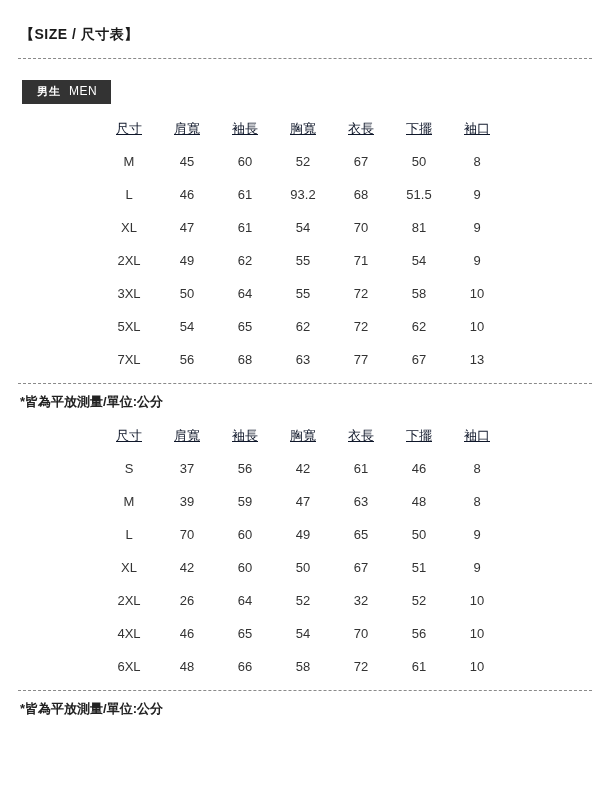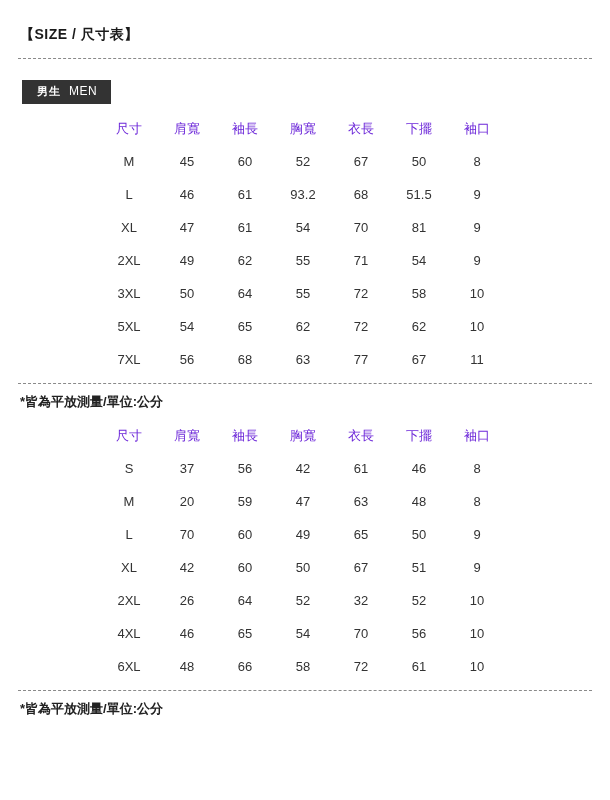--- a/index.html
+++ b/index.html
@@ -45,21 +45,21 @@
   .badge-en { font-size: 12px; font-weight: 400; letter-spacing: 0.5px; }
   .size-table { margin: 8px 0 0 100px; width: 406px; }
   .size-row { display: flex; height: 33px; align-items: center; }
   .cell {
     width: 58px;
     text-align: center;
     font-size: 13px;
     color: #333333;
     white-space: nowrap;
   }
-  .size-row.header .cell { color: #6d28d9; }
+  .size-row.header .cell { color: #0f172a; text-decoration: underline; }
   .note {
     margin: 9px 20px 0 20px;
     font-size: 13px;
     font-weight: 700;
     color: #222222;
   }
   section { display: block; }
 </style>
 </head>
 <body>
@@ -138,21 +138,21 @@
           <div class="cell">62</div>
           <div class="cell">10</div>
         </div>
         <div class="size-row">
           <div class="cell">7XL</div>
           <div class="cell">56</div>
           <div class="cell">68</div>
           <div class="cell">63</div>
           <div class="cell">77</div>
           <div class="cell">67</div>
-          <div class="cell">11</div>
+          <div class="cell">13</div>
         </div>
       </div>
     <hr class="dashed after-table">
     <p class="note">*皆為平放測量/單位:公分</p>
   </section>
 
   <section>
     <div class="size-table">
         <div class="size-row header">
           <div class="cell">尺寸</div>
@@ -167,21 +167,21 @@
           <div class="cell">S</div>
           <div class="cell">37</div>
           <div class="cell">56</div>
           <div class="cell">42</div>
           <div class="cell">61</div>
           <div class="cell">46</div>
           <div class="cell">8</div>
         </div>
         <div class="size-row">
           <div class="cell">M</div>
-          <div class="cell">20</div>
+          <div class="cell">39</div>
           <div class="cell">59</div>
           <div class="cell">47</div>
           <div class="cell">63</div>
           <div class="cell">48</div>
           <div class="cell">8</div>
         </div>
         <div class="size-row">
           <div class="cell">L</div>
           <div class="cell">70</div>
           <div class="cell">60</div>

